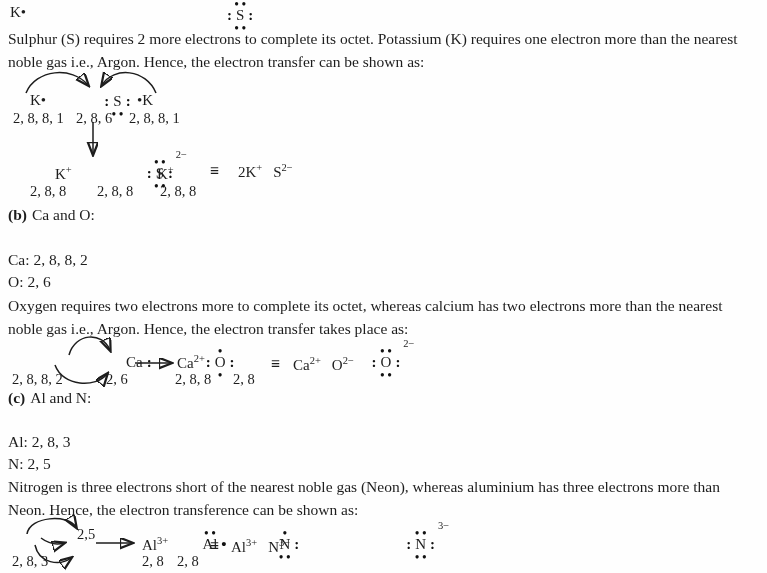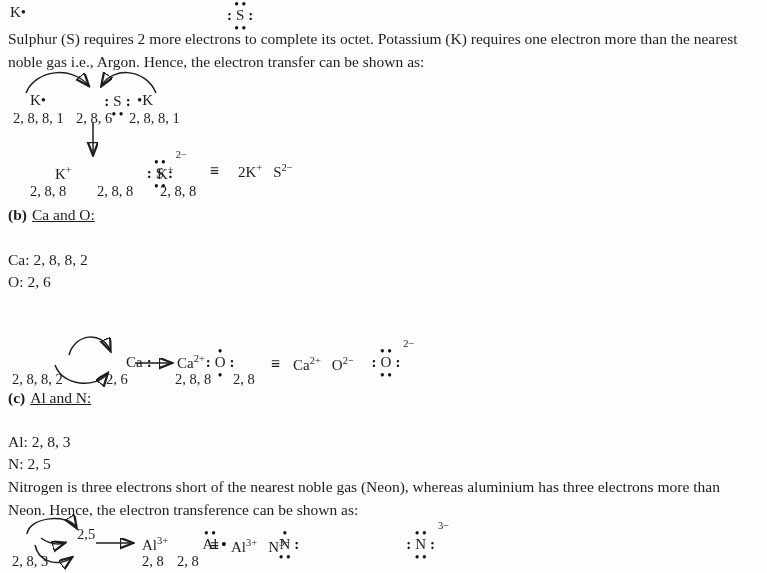--- a/index.html
+++ b/index.html
@@ -11,21 +11,21 @@
     background: #fefefe;
     color: #1d1d1d;
     font-family: "Liberation Serif", serif;
     overflow: hidden;
   }
   .abs { position: absolute; }
   .para { font-size: 15.5px; line-height: 22.5px; width: 748px; }
   .cfgline { font-size: 15.5px; }
   .heading { font-size: 15.5px; }
   .heading .pfx { font-weight: bold; }
-  .heading .hd { text-decoration: underline; margin-left: 5px; }
+  .heading .hd { margin-left: 5px; }
   .species { font-size: 15px; white-space: nowrap; }
   .cfg { font-size: 14.5px; white-space: nowrap; }
   .lewis { position: relative; display: inline-block; line-height: 1; padding: 2px 7px; font-size: 15px; }
   .lewis .sym { display: inline-block; }
   .lewis .ld { position: absolute; font-weight: bold; white-space: pre; color: #111; }
   .lewis .ld.top    { top: -8px;  left: 50%; transform: translateX(-50%); font-size: 12px; }
   .lewis .ld.bottom { bottom: -9px; left: 50%; transform: translateX(-50%); font-size: 12px; }
   .lewis .ld.left   { left: -2px;  top: 45%; transform: translateY(-50%); font-size: 15px; }
   .lewis .ld.right  { right: -2px; top: 45%; transform: translateY(-50%); font-size: 15px; }
   .lewis .chg { position: absolute; top: -14px; right: -16px; font-size: 10.5px; font-weight: normal; }
@@ -99,20 +99,21 @@
   <span class="abs cfg" style="left:30px;top:183px">2, 8, 8</span>
   <span class="abs cfg" style="left:97px;top:183px">2, 8, 8</span>
   <span class="abs cfg" style="left:160px;top:183px">2, 8, 8</span>
 
   
   <div class="abs heading" style="left:8px;top:206px">
     <span class="pfx">(b)</span><span class="hd">Ca and O:</span>
   </div>
   <div class="abs cfgline" style="left:8px;top:251px">Ca: 2, 8, 8, 2</div>
   <div class="abs cfgline" style="left:8px;top:273px">O: 2, 6</div>
+  <div class="abs para" style="left:8px;top:295px">Oxygen requires two electrons more to complete its octet, whereas calcium has two electrons more than the nearest noble gas i.e., Argon. Hence, the electron transfer takes place as:</div>
 
   
   <svg class="arrows" style="left:0;top:330px" width="360" height="62" viewBox="0 0 360 62">
     <defs>
       <marker id="ah2" markerWidth="10" markerHeight="9" refX="8" refY="3.5" orient="auto">
         <path d="M0,0 L9,3.5 L0,7 z" fill="#1d1d1d" stroke="none"></path>
       </marker>
     </defs>
     <path d="M 69,25 C 75,3 102,1 110,20" marker-end="url(#ah2)"></path>
     <path d="M 55,35 C 63,57 96,58 107,44" marker-end="url(#ah2)"></path>

